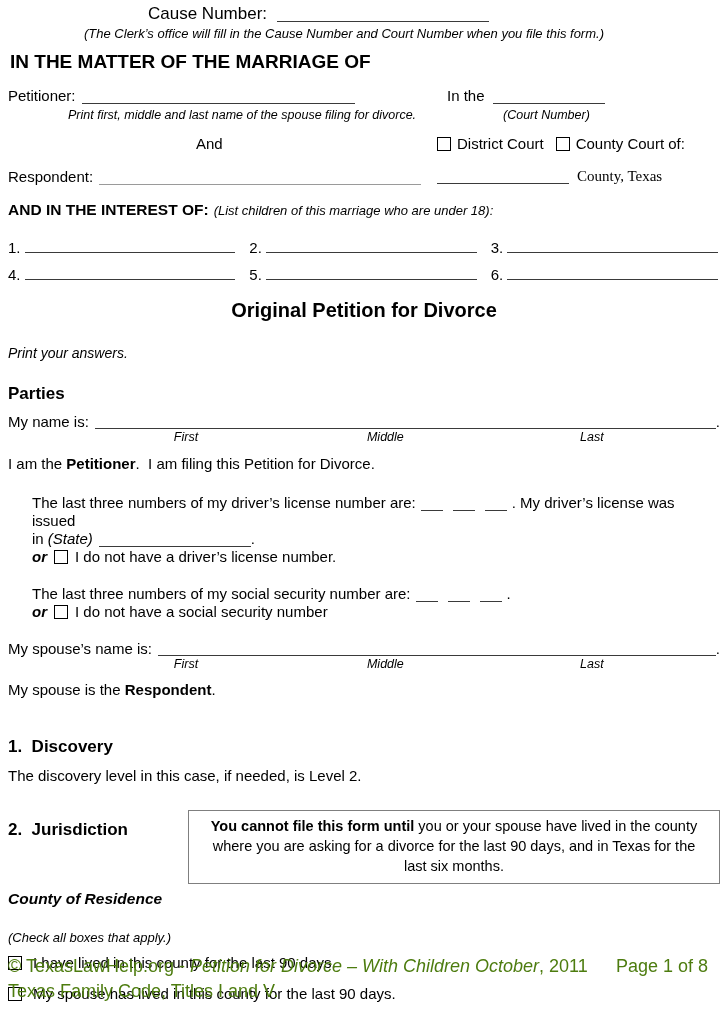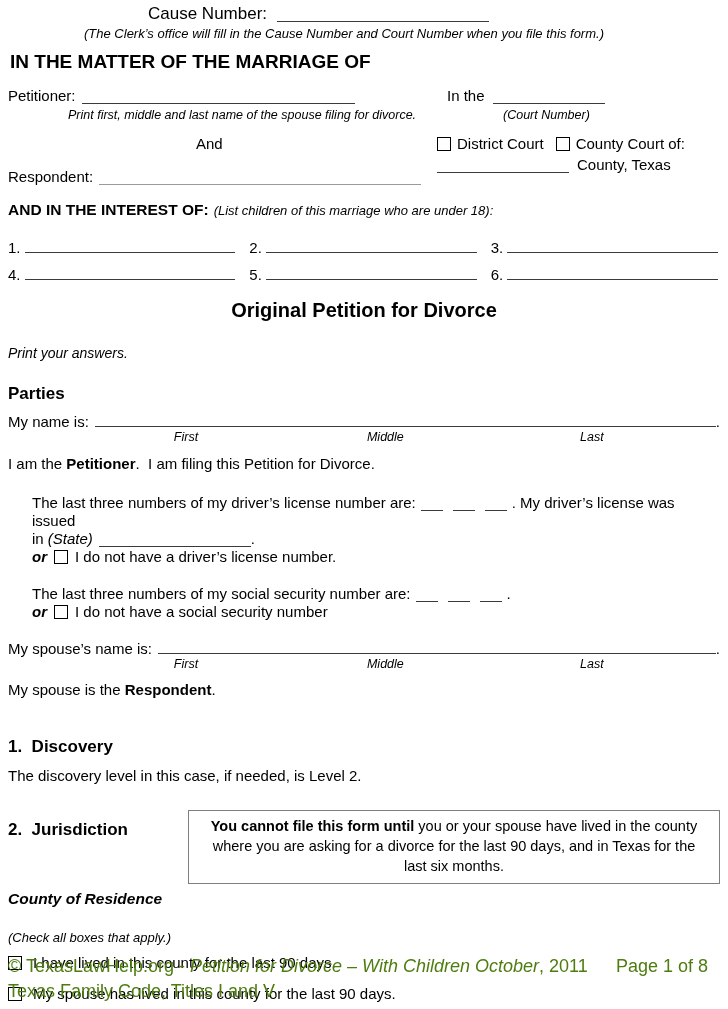--- a/index.html
+++ b/index.html
@@ -53,42 +53,42 @@
   .inthe-row .blank { width: 112px; margin-left: 8px; }
   .hint { font-size: 12.5px; }
   .pet-hint { padding-left: 60px; height: 14px; }
   .courtnum-hint { padding-left: 66px; height: 14px; font-style: italic; }
   .and-row { margin-top: 13px; height: 21px; padding-left: 188px; }
   .courttype-row { margin-top: 13px; height: 21px; }
   .courttype-row .cb { margin-right: 6px; }
   .courttype-row .gap { display: inline-block; width: 12px; }
   .resp-row { margin-top: 12px; height: 21px; }
   .resp-row .blank { width: 322px; margin-left: 6px; border-color: #9a9a9a; }
-  .county-row { margin-top: 0; height: 21px; }
+  .county-row { margin-top: 12px; height: 21px; font-family: Liberation Serif, serif; }
   .county-row .blank { width: 132px; margin-right: 8px; }
   .resp-hint { padding-left: 70px; height: 14px; }
 
   .interest-row { margin-top: 12px; }
   .interest-row .lead { font-size: 15.5px; }
   .interest-row .note { font-size: 13px; margin-left: 5px; }
 
   .children-row { display: flex; margin-top: 20px; }
   .children-row + .children-row { margin-top: 10px; }
   .child-cell { flex: 1; display: flex; align-items: baseline; margin-right: 14px; }
   .child-cell:last-child { margin-right: 2px; }
   .child-cell .num { margin-right: 4px; }
   .child-cell .blank { flex: 1; }
 
   .doc-title { margin-top: 16px; text-align: center; font-size: 20px; font-weight: bold; }
   .print-note { margin-top: 23px; font-size: 14px; }
 
   .section-heading { font-size: 17px; font-weight: bold; }
   .parties-heading { margin-top: 23px; }
 
-  .name-row { display: flex; align-items: flex-start; margin-top: 9px; }
+  .name-row { display: flex; align-items: center; margin-top: 9px; }
   .name-row .lbl { white-space: nowrap; }
   .name-row .blank { flex: 1; margin-left: 6px; }
   .name-cols { position: relative; height: 15px; }
   .name-cols span { position: absolute; transform: translateX(-50%); font-size: 12.5px; font-style: italic; }
   .name-cols .c1 { left: 25%; }
   .name-cols .c2 { left: 53%; }
   .name-cols .c3 { left: 82%; }
 
   .i-am-row { margin-top: 10px; }
 

